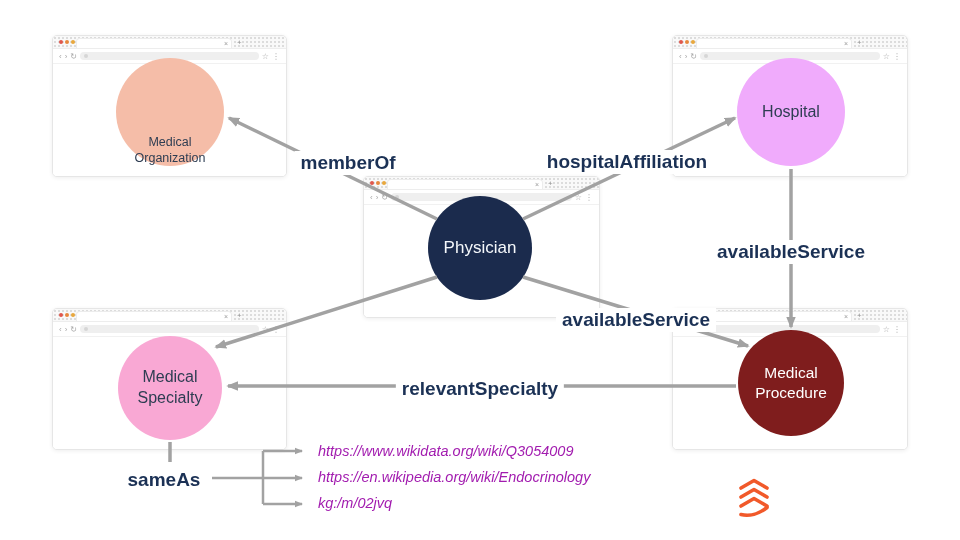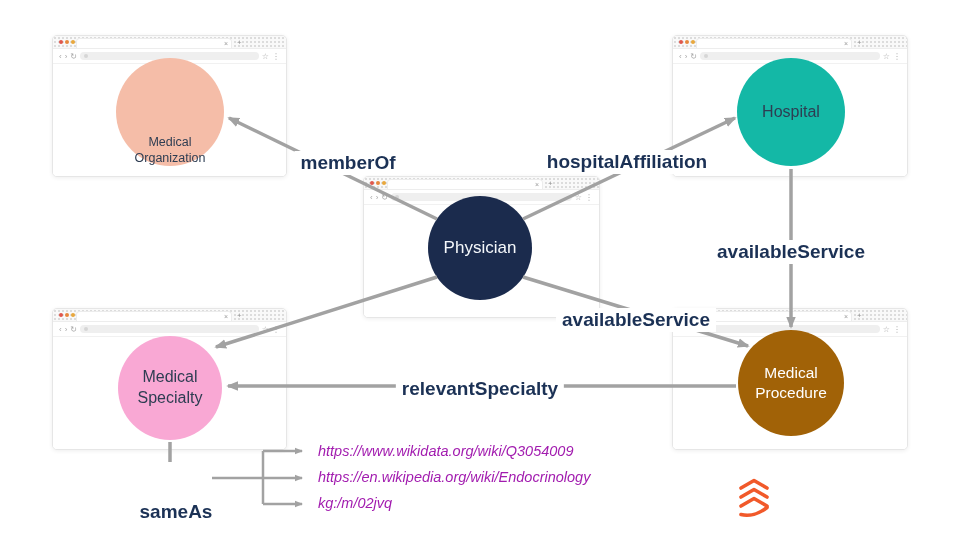--- a/index.html
+++ b/index.html
@@ -77,25 +77,25 @@
   
   .node {
     position: absolute; z-index: 2;
     border-radius: 50%;
     display: flex; align-items: center; justify-content: center;
     text-align: center; line-height: 1.3;
   }
   .node span { display: block; }
   #node-medorg     { left: 116px; top: 58px;  width: 108px; height: 108px; background: #f5bda8; color: #2e3d52; font-size: 12.5px; align-items: flex-end; }
   #node-medorg span { width: 82px; }
-  #node-hospital   { left: 737px; top: 58px;  width: 108px; height: 108px; background: #14b8a6; color: #2e3d52; font-size: 16px; }
+  #node-hospital   { left: 737px; top: 58px;  width: 108px; height: 108px; background: #f0abfc; color: #2e3d52; font-size: 16px; }
   #node-physician  { left: 428px; top: 196px; width: 104px; height: 104px; background: #1b2b4d; color: #f5f8fb; font-size: 17px; }
   #node-specialty  { left: 118px; top: 336px; width: 104px; height: 104px; background: #f9a8d4; color: #2e3d52; font-size: 16px; }
   #node-specialty span { width: 72px; }
-  #node-procedure  { left: 738px; top: 330px; width: 106px; height: 106px; background: #a16207; color: #ffffff; font-size: 15.5px; }
+  #node-procedure  { left: 738px; top: 330px; width: 106px; height: 106px; background: #7f1d1d; color: #ffffff; font-size: 15.5px; }
   #node-procedure span { width: 82px; }
 
   
   #lines { position: absolute; inset: 0; z-index: 3; pointer-events: none; }
 
   
   .edge-label {
     position: absolute; z-index: 4;
     transform: translate(-50%, -50%);
     background: #ffffff;
@@ -103,21 +103,21 @@
     font-size: 19px; font-weight: bold;
     padding: 1px 6px;
     white-space: nowrap;
   }
   #lbl-memberof      { left: 334px; top: 163px; margin-left: 14px; }
   #lbl-hospaff       { left: 627px; top: 162px; }
   #lbl-medspec       { left: 325px; top: 320px; }
   #lbl-availbottom   { left: 636px; top: 320px; }
   #lbl-availright    { left: 791px; top: 252px; }
   #lbl-relspec       { left: 480px; top: 389px; }
-  #lbl-sameas        { left: 176px; top: 480px; margin-top: 32px; }
+  #lbl-sameas        { left: 164px; top: 480px; }
 
   
   .sameas-url {
     position: absolute; left: 318px; z-index: 4;
     transform: translateY(-50%);
     color: #a21caf; font-size: 14.5px; white-space: nowrap; font-style: italic;
   }
   #url-0 { top: 451px; }
   #url-1 { top: 477px; }
   #url-2 { top: 503px; }

